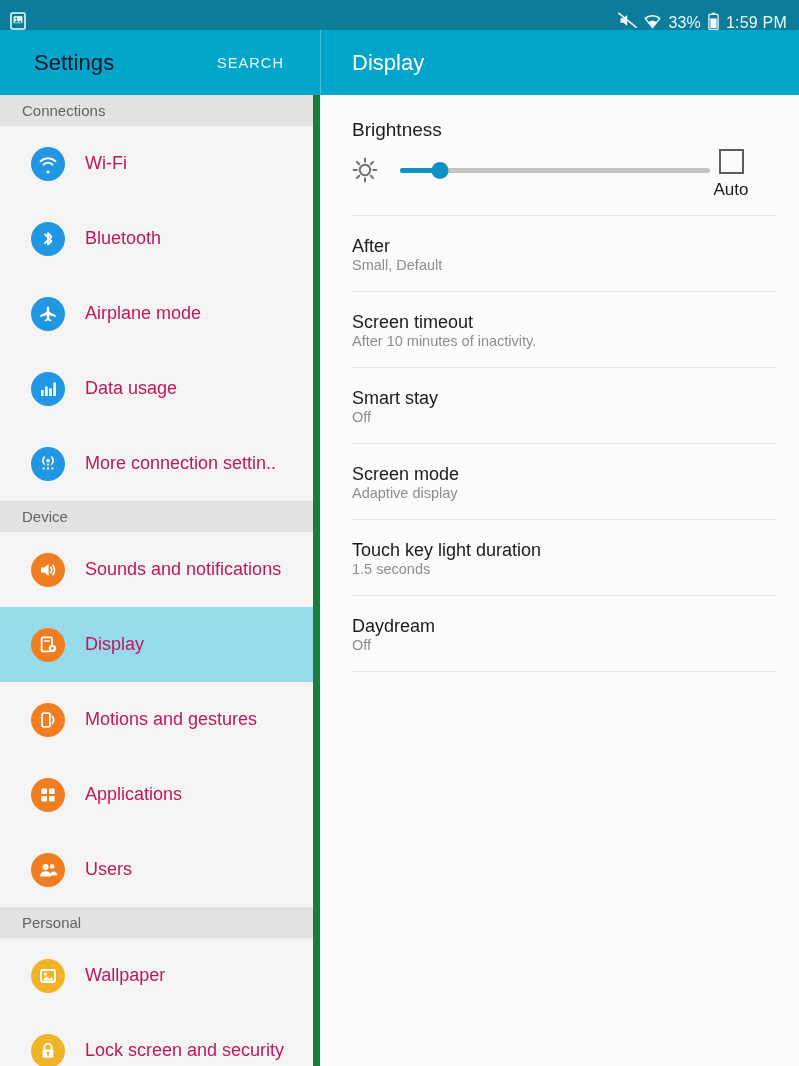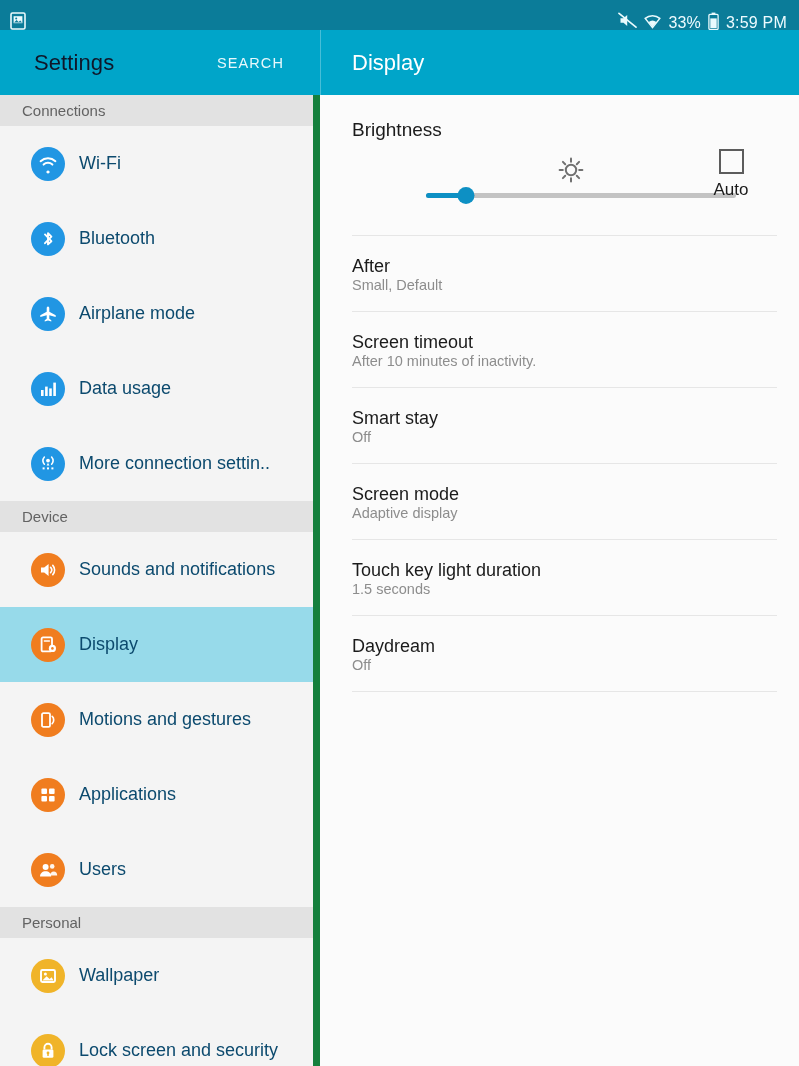--- a/index.html
+++ b/index.html
@@ -53,31 +53,31 @@
   }
   .nav-item {
     height:75px; display:flex; align-items:center; padding-left:31px;
     background:transparent;
   }
   .nav-item.active { background:#97daea; }
   .nav-icon {
     width:34px; height:34px; border-radius:50%; flex:0 0 34px;
     display:flex; align-items:center; justify-content:center;
   }
-  .nav-label { margin-left:14px; font-size:18px; color:#0c4a6e; white-space:nowrap; }
+  .nav-label { margin-left:20px; font-size:18px; color:#be185d; white-space:nowrap; }
 
   
   .content {
     position:absolute; left:320px; top:95px; width:479px; height:971px;
     background:#fbfbfb;
   }
   .brightness-block { padding:24px 8px 0 0; }
   .brightness-title { font-size:19px; color:#1b1b1b; padding-left:32px; }
   .brightness-row {
-    display:flex; align-items:center; padding:14px 0 0 30px; position:relative;flex-direction:column;
+    display:flex; align-items:center; padding:14px 0 0 30px; position:relative;
   }
   .sun-icon { width:30px; height:30px; flex:0 0 30px; display:flex; align-items:center; justify-content:center; }
   .slider {
     position:relative; margin-left:20px; width:310px; height:20px; display:flex; align-items:center;
   }
   .slider-track { position:absolute; left:0; right:0; height:5px; background:#c3c3c3; border-radius:3px; }
   .slider-fill  { position:absolute; left:0; height:5px; background:#0d90c4; border-radius:3px; }
   .slider-thumb {
     position:absolute; width:17px; height:17px; border-radius:50%; background:#0d90c4;
     transform:translateX(-50%);
@@ -125,21 +125,21 @@
         </svg>
       </span>
       <span class="sb-text">33%</span>
       <span class="sb-icon">
         <svg width="11" height="18" viewBox="0 0 11 18">
           <rect x="3.6" y="0.6" width="3.8" height="1.8" fill="#eafafd"></rect>
           <rect x="0.9" y="2.4" width="9.2" height="15" rx="1" fill="none" stroke="#eafafd" stroke-width="1.3"></rect>
           <rect x="2.3" y="6.4" width="6.4" height="9.6" fill="#eafafd"></rect>
         </svg>
       </span>
-      <span class="sb-text">3:59 PM</span>
+      <span class="sb-text">1:59 PM</span>
     </div>
   </div>
 
   <div class="appbar-left">
     <span class="title">Settings</span>
     <span class="search">SEARCH</span>
   </div>
   <div class="appbar-right">
     <span class="title">Display</span>
   </div>

